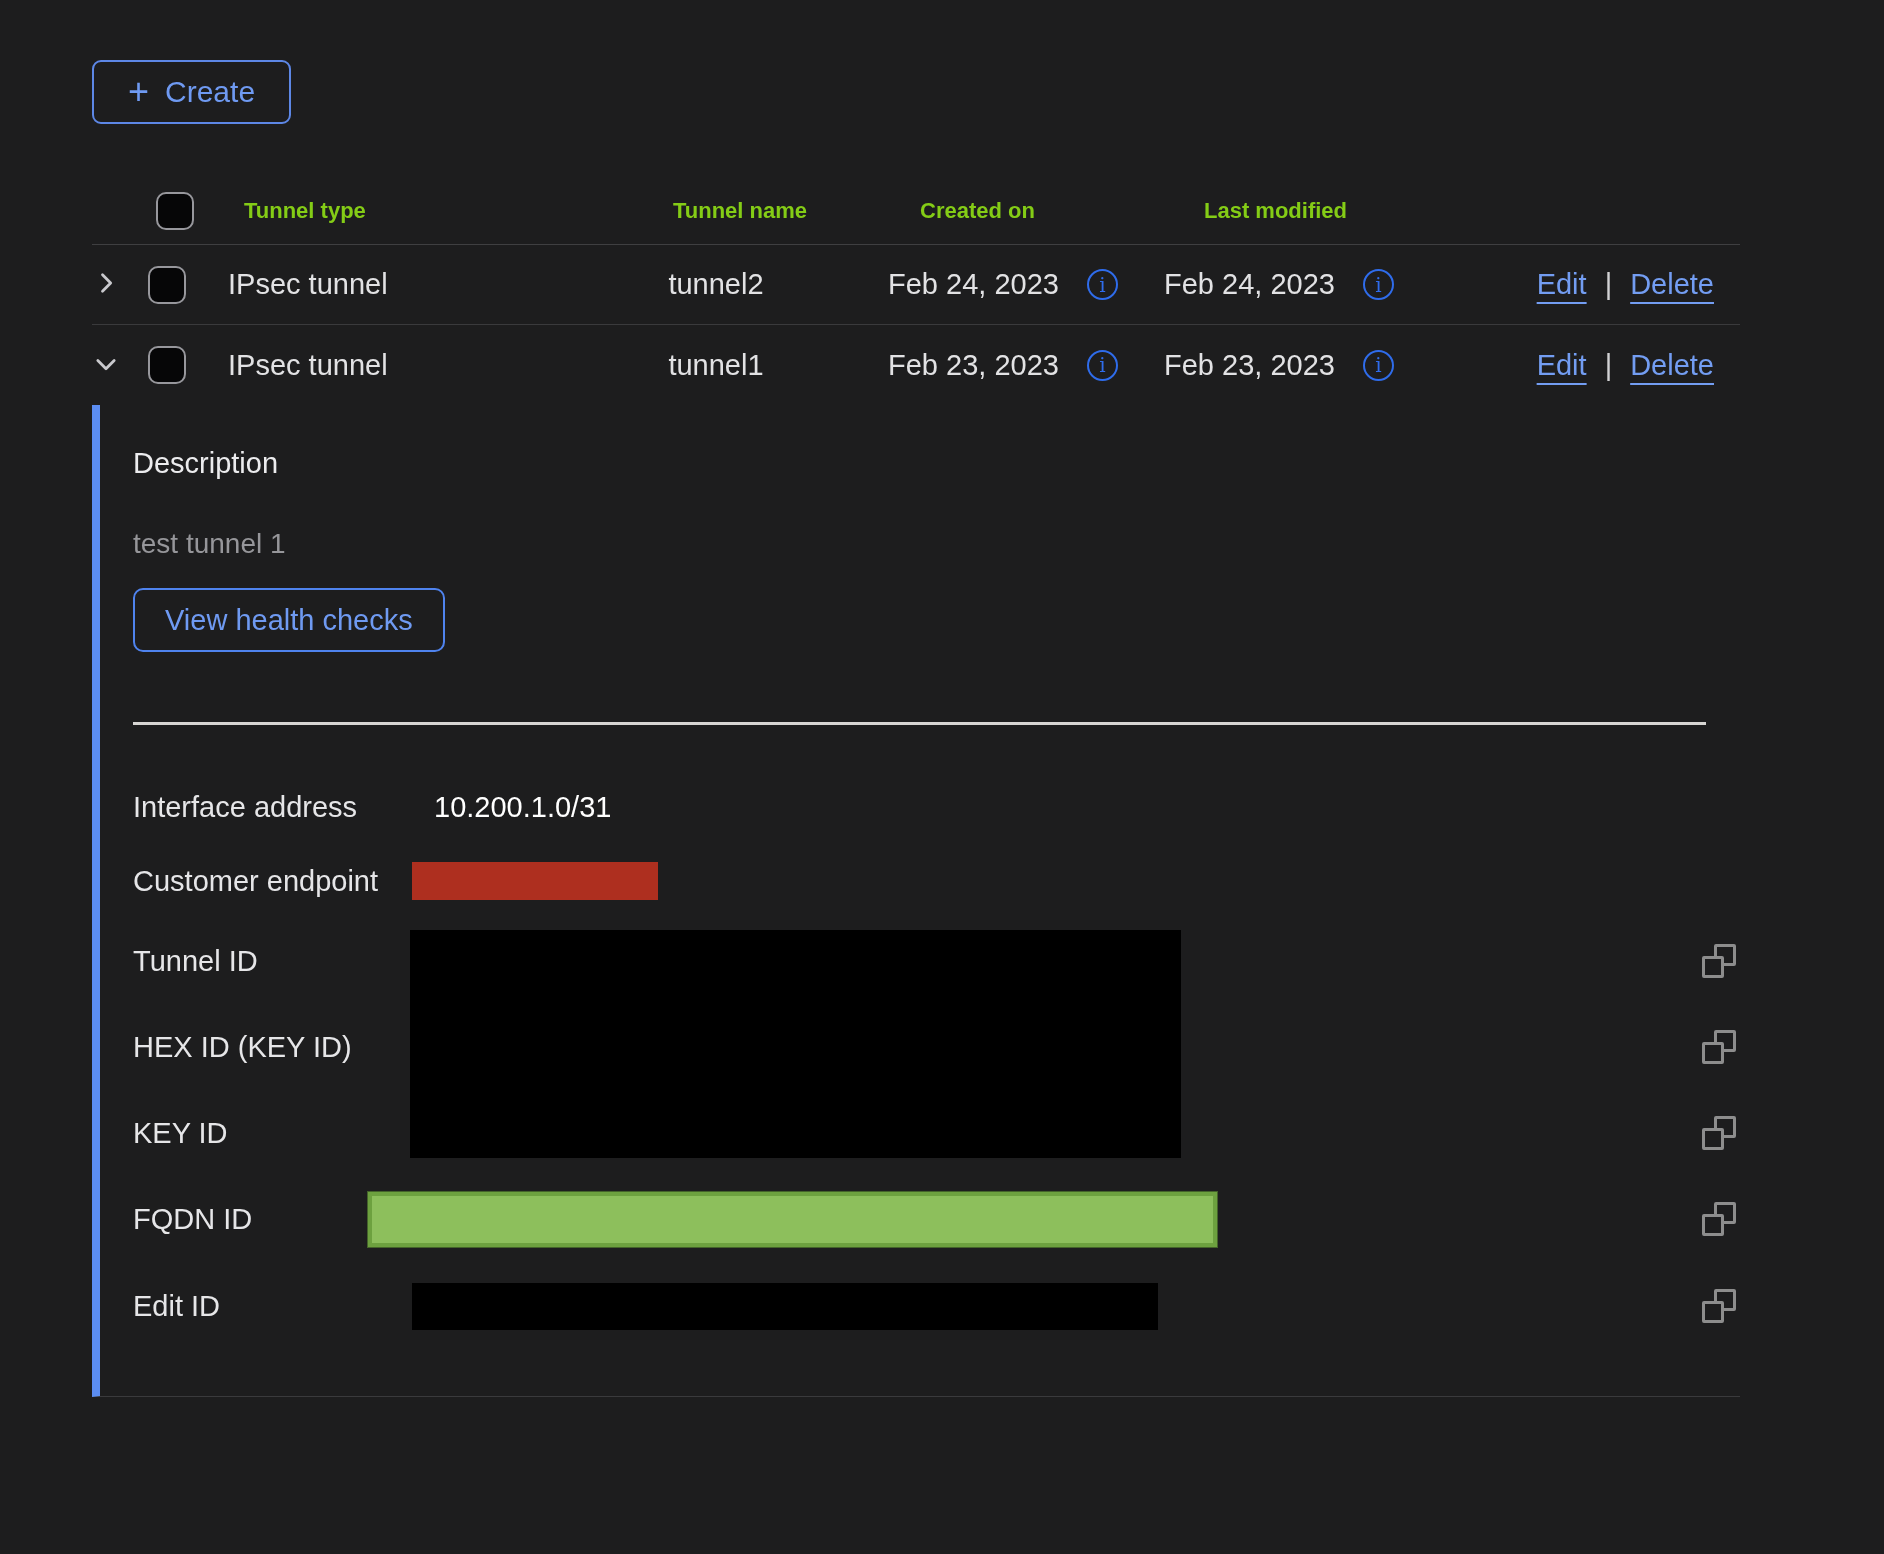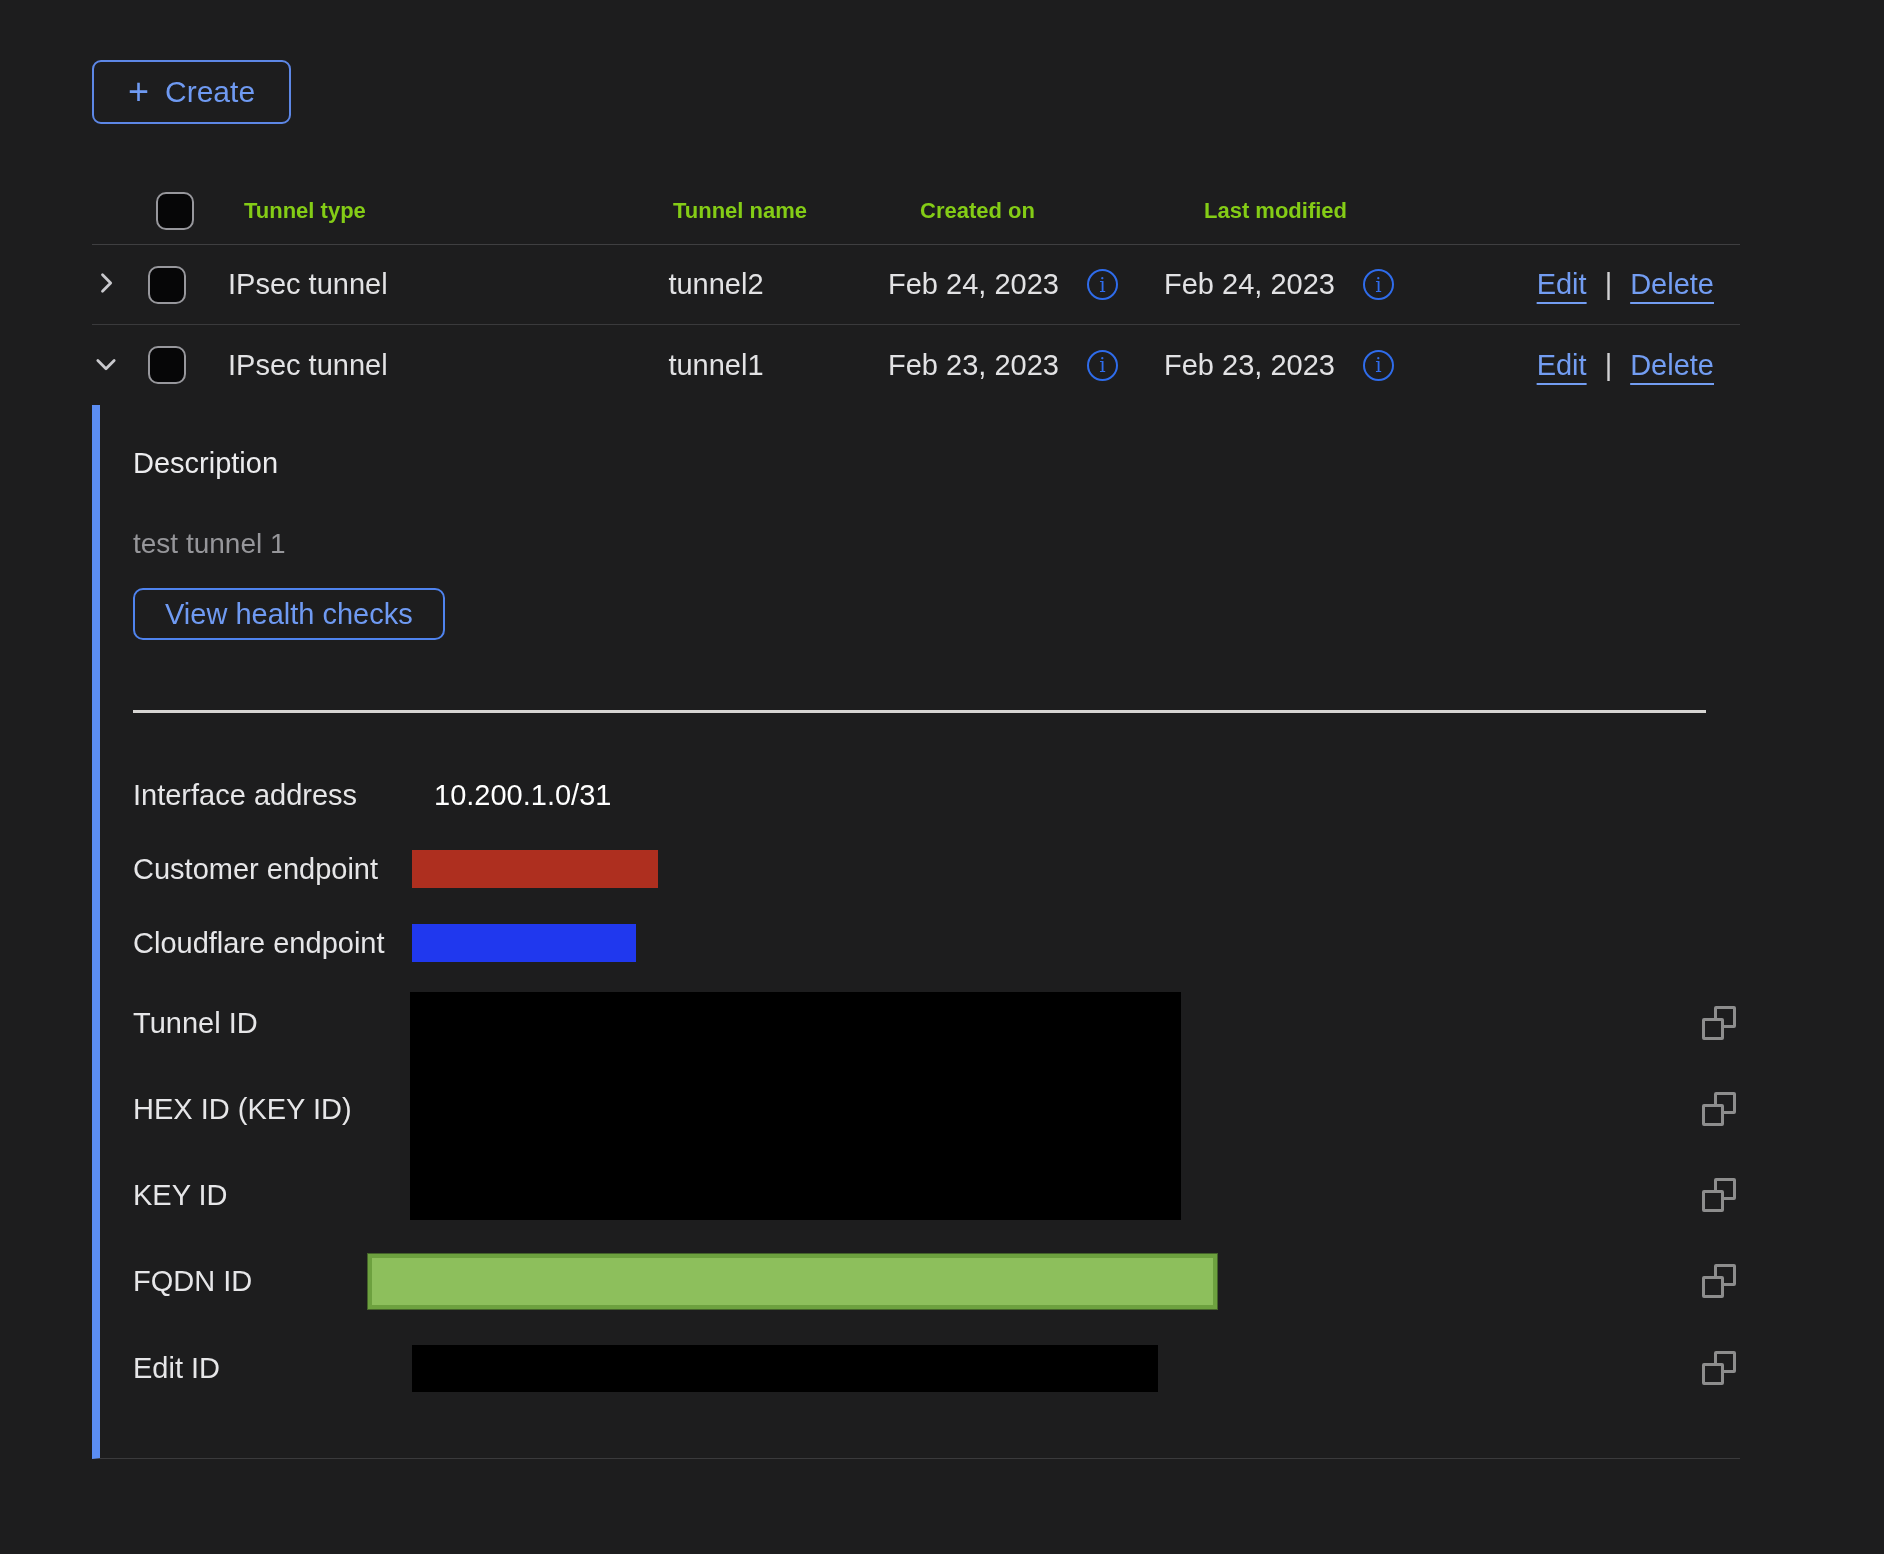--- a/index.html
+++ b/index.html
@@ -62,21 +62,21 @@
 
   
   .detail-panel {
     border-left:8px solid #5b8df2;
     border-bottom:1px solid #3a3a3c;
     padding:42px 0 46px 33px;
   }
   .desc-label { font-size:29px; font-weight:500; color:#ececee; }
   .desc-value { margin-top:48px; font-size:28px; color:#96969a; }
   .health-btn {
-    margin-top:28px; height:52px; padding:0 30px;
+    margin-top:28px; height:64px; padding:0 30px;
     background:transparent; border:2px solid #4f83ee; border-radius:10px;
     color:#6f9af2; font-size:29px; font-family:inherit; cursor:pointer;
   }
   .divider { margin-top:70px; margin-right:34px; height:3px; background:#d7d5d3; }
 
   
   .fields { margin-top:46px; }
   .field-row { display:flex; align-items:center; font-size:29px; color:#e6e6e8; }
   .field-label { width:279px; flex:none; }
   .row-interface { height:73px; }
@@ -212,24 +212,20 @@
           <div class="field-row row-interface">
             <div class="field-label">Interface address</div>
             <div class="val-text">10.200.1.0/31</div>
           </div>
 
           <div class="field-row row-endpoint">
             <div class="field-label">Customer endpoint</div>
             <div class="redact-red"></div>
           </div>
 
-          <div class="field-row row-endpoint">
-            <div class="field-label">Cloudflare endpoint</div>
-            <div class="redact-blue"></div>
-          </div>
 
           <div class="id-group">
             <div class="id-block"></div>
 
             <div class="field-row row-id">
               <div class="field-label">Tunnel ID</div>
               <div class="spacer"></div>
               <button class="copy-btn">
                 <span class="copy-back"></span>
                 <span class="copy-front"></span>

